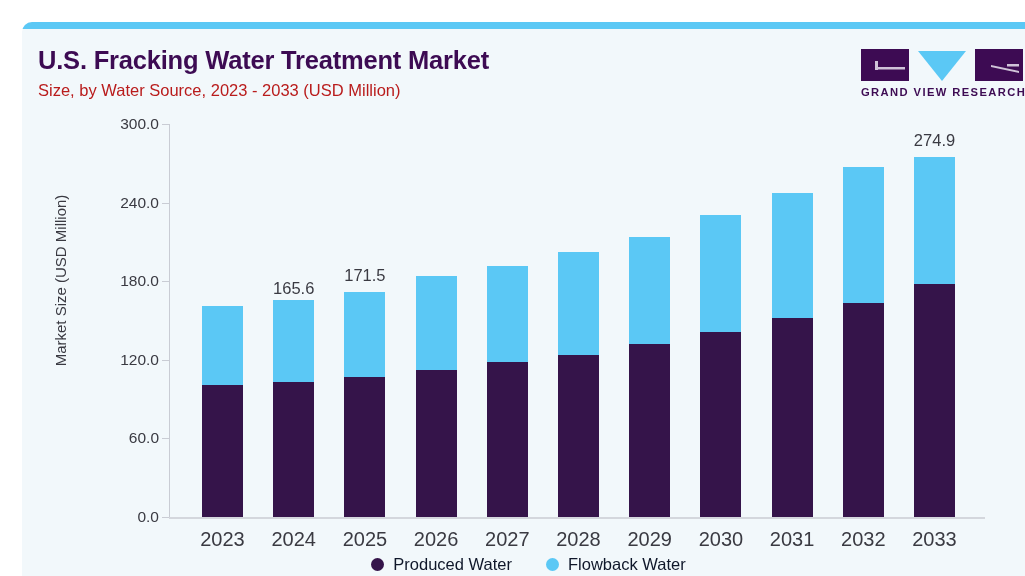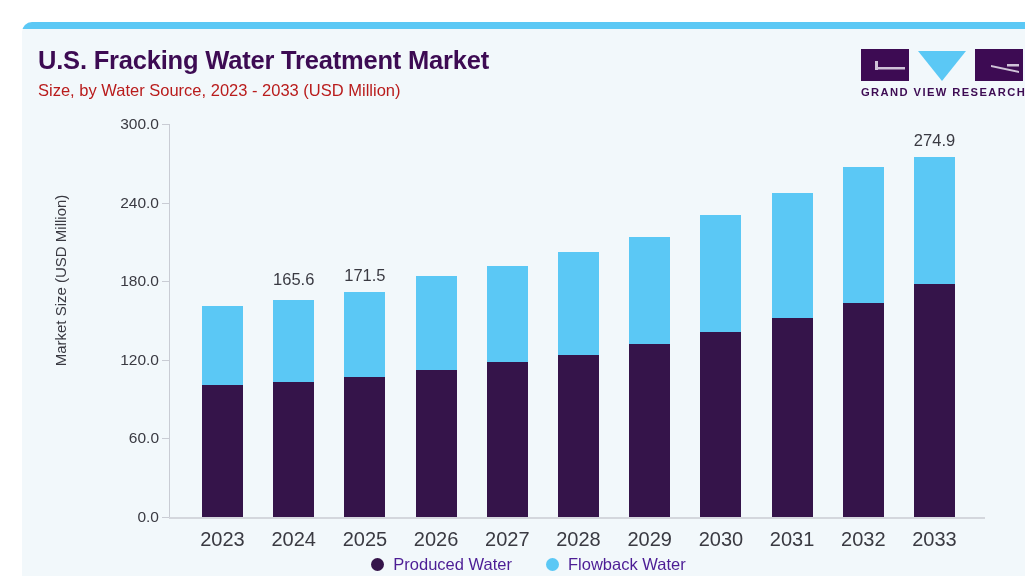--- a/index.html
+++ b/index.html
@@ -173,21 +173,21 @@
     align-items: center;
     gap: 9px;
   }
   .legend-dot {
     width: 13px;
     height: 13px;
     border-radius: 50%;
   }
   .legend-text {
     font-size: 16.5px;
-    color: #4c1d95;
+    color: #0f172a;
     white-space: nowrap;
   }
 </style>
 </head>
 <body>
 
 <div id="card">
   <div id="top-accent"></div>
 
   <div id="header">
@@ -234,21 +234,21 @@
       </div>
     <div id="bars">
         <div class="bar-group" style="left: 180px; top: 284.09px; width: 41px; height: 210.91px;">
           <div class="bar-seg seg-top" style="top: 0px; height: 79.255px; background: rgb(91, 200, 245);"></div>
           <div class="bar-seg seg-bottom" style="top: 79.255px; height: 131.655px; background: rgb(53, 20, 74);"></div>
         </div>
         <div class="bar-group" style="left: 251.2px; top: 278.064px; width: 41px; height: 216.936px;">
           <div class="bar-seg seg-top" style="top: 0px; height: 82.006px; background: rgb(91, 200, 245);"></div>
           <div class="bar-seg seg-bottom" style="top: 82.006px; height: 134.93px; background: rgb(53, 20, 74);"></div>
         </div>
-        <div class="bar-label" style="left: 271.7px; top: 248px; transform: translateX(-50%);">165.6</div>
+        <div class="bar-label" style="left: 271.7px; top: 257px; transform: translateX(-50%);">165.6</div>
         <div class="bar-group" style="left: 322.4px; top: 270.335px; width: 41px; height: 224.665px;">
           <div class="bar-seg seg-top" style="top: 0px; height: 84.626px; background: rgb(91, 200, 245);"></div>
           <div class="bar-seg seg-bottom" style="top: 84.626px; height: 140.039px; background: rgb(53, 20, 74);"></div>
         </div>
         <div class="bar-label" style="left: 342.9px; top: 244.335px; transform: translateX(-50%);">171.5</div>
         <div class="bar-group" style="left: 393.6px; top: 253.96px; width: 41px; height: 241.04px;">
           <div class="bar-seg seg-top" style="top: 0px; height: 93.665px; background: rgb(91, 200, 245);"></div>
           <div class="bar-seg seg-bottom" style="top: 93.665px; height: 147.375px; background: rgb(53, 20, 74);"></div>
         </div>
         <div class="bar-group" style="left: 464.8px; top: 244.004px; width: 41px; height: 250.996px;">

